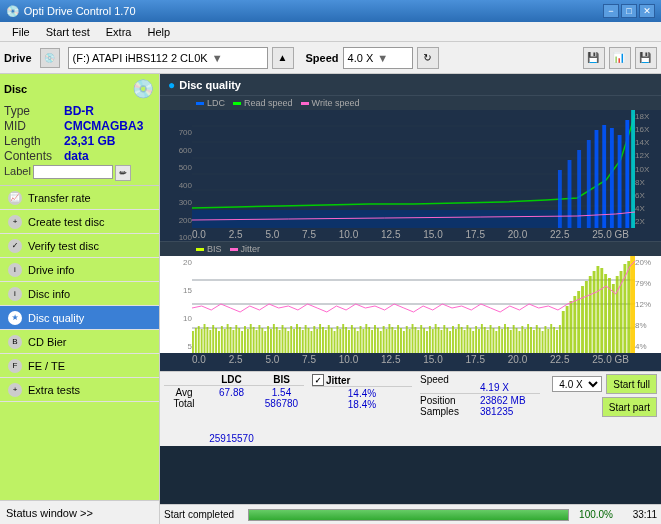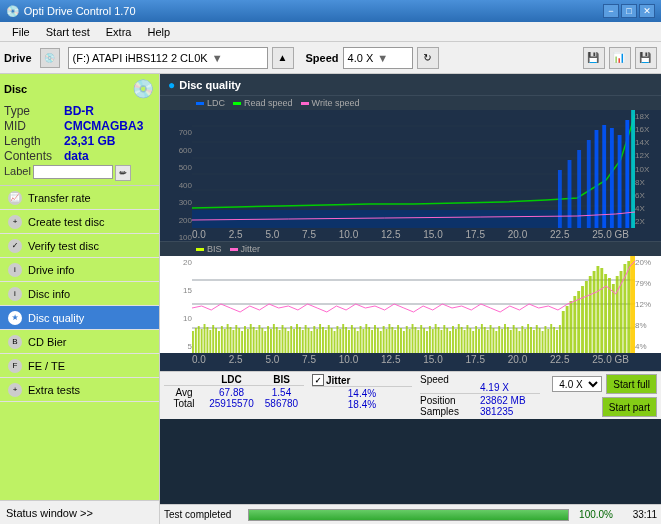--- a/index.html
+++ b/index.html
@@ -163,21 +163,21 @@
     .stats-bar {
       background: #f0f0f0;
       border-top: 1px solid #ccc;
       padding: 2px 4px;
       display: flex;
       flex-direction: column;
       gap: 2px;
     }
     .checkbox { width: 12px; height: 12px; border: 1px solid #666; background: white; display: flex; align-items: center; justify-content: center; font-size: 8px; }
 
-    .btn-start { height: 20px; background: #84cc16; border: 1px solid #aaa; cursor: pointer; font-size: 10px; padding: 0 6px; }
+    .btn-start { height: 20px; background: #bef264; border: 1px solid #aaa; cursor: pointer; font-size: 10px; padding: 0 6px; }
 
     .speed-dropdown { border: 1px solid #999; background: white; height: 16px; font-size: 10px; padding: 0 2px; }
 
     
     .progress-bar-container {
       background: #f0f0f0;
       border-top: 1px solid #ccc;
       height: 20px;
       display: flex;
       align-items: center;
@@ -629,21 +629,21 @@
               <span>LDC</span>
               <span>BIS</span>
             </div>
             <div style="display:grid; grid-template-columns:40px 55px 45px; text-align:center;">
               <span>Avg</span>
               <span style="color:#0000cc;">67.88</span>
               <span style="color:#0000cc;">1.54</span>
             </div>
             <div style="display:grid; grid-template-columns:40px 55px 45px; text-align:center;">
               <span>Total</span>
-              <span style="color:#0000cc;">25915570</span>
+              <span style="color:#0000cc;margin-top:35px;">25915570</span>
               <span style="color:#0000cc;">586780</span>
             </div>
           </div>
 
           <div style="font-size:10px; min-width:100px;">
             <div style="display:flex; align-items:center; gap:2px; font-weight:bold; border-bottom:1px solid #ccc; margin-bottom:1px;">
               <div class="checkbox">✓</div>
               <span>Jitter</span>
             </div>
             <div style="display:flex; justify-content:center; color:#0000cc;">
@@ -678,21 +678,21 @@
             </div>
             <div style="display:flex; justify-content:flex-end;">
               <button class="btn-start">Start part</button>
             </div>
           </div>
         </div>
       </div>
     </div>
 
     <div class="progress-bar-container">
-      <span class="progress-label">Test completed</span>
+      <span class="progress-label">Start completed</span>
       <div class="progress-track">
         <div class="progress-fill" style="width:100%;"></div>
       </div>
       <span class="progress-pct">100.0%</span>
       <span class="progress-time">33:11</span>
     </div>
   </div>
 </div>
 
 </body></html>

